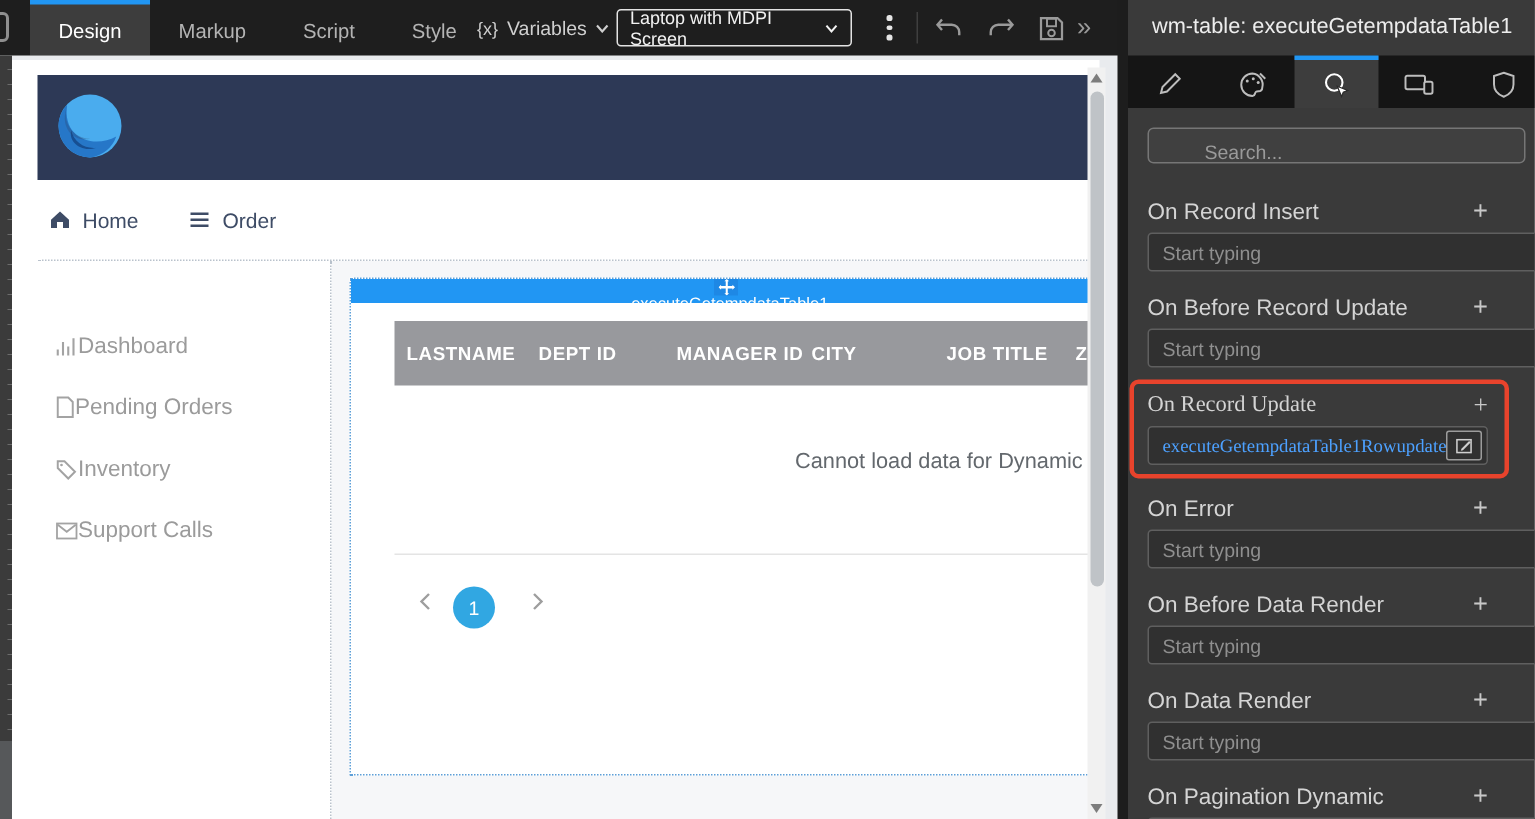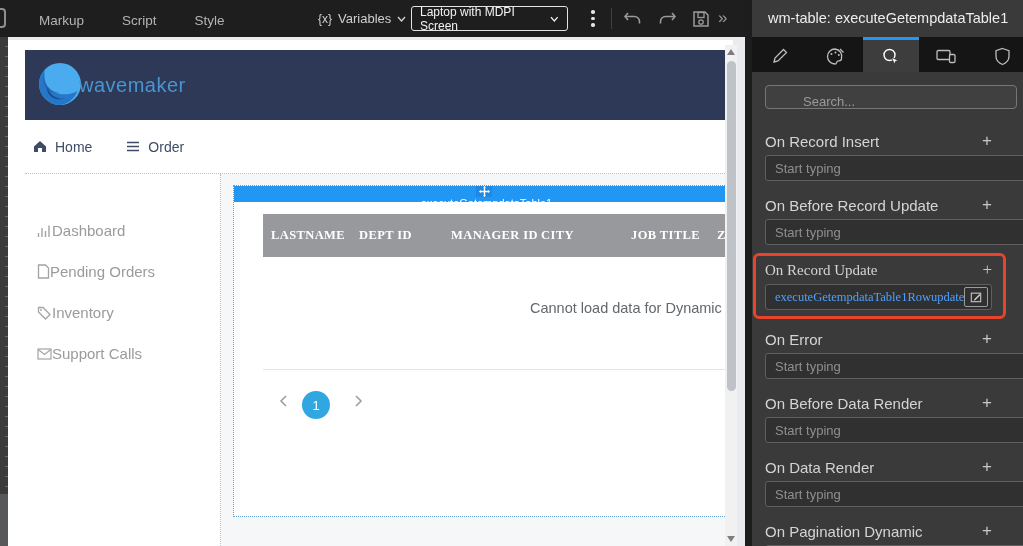--- a/index.html
+++ b/index.html
@@ -46,21 +46,21 @@
   .dotted-v { position:absolute; left:212px; top:134px; height:372px; border-left:1px dotted #b9c2cc; }
   .content-bg { position:absolute; left:213px; top:134px; width:512px; height:372px; background:#f6f7f9; }
 
   .side-item { position:absolute; left:29px; display:flex; align-items:center; color:#9b9b9b; font-size:15px; cursor:pointer; }
 
   .widget { position:absolute; left:225px; top:145px; width:502px; height:332px; background:#fff; border:1px dotted #5d9fd8; }
   .widget-titlebar { position:absolute; left:0; top:0; right:0; height:16px; background:#2196f3; display:flex; align-items:center;flex-direction:column; }
   .widget-titlebar .move { width:16px; height:16px; display:flex; align-items:center; justify-content:center; background:#1e88e5; }
   .widget-title { color:#fff; font-size:11px; margin-left:5px; }
   .thead { position:absolute; left:29px; top:28px; right:-10px; height:43px; background:#98999d; }
-  .thead span { position:absolute; top:0; height:43px; display:flex; align-items:center; color:#fff; font-size:12.5px; font-weight:bold; letter-spacing:0.4px; white-space:nowrap;font-family:Liberation Serif, serif; }
+  .thead span { position:absolute; top:0; height:43px; display:flex; align-items:center; color:#fff; font-size:12.5px; font-weight:bold; letter-spacing:0.4px; white-space:nowrap; }
   .tbl-msg { position:absolute; left:296px; top:114px; color:#63686d; font-size:14.5px; white-space:nowrap; }
   .tbl-divider { position:absolute; left:29px; right:-10px; top:183px; border-top:1px solid #e4e4e4; }
   .pg-chev { position:absolute; top:209px; width:12px; height:12px; }
   .pg-current { position:absolute; left:68px; top:205px; width:28px; height:28px; border-radius:50%; background:#31a7e2; color:#fff; font-size:13px; display:flex; align-items:center; justify-content:center; }
 
   .vscroll { position:absolute; left:725px; top:8px; width:12px; height:501px; background:#f1f1f1; }
   .vs-arrow { position:absolute; left:2px; width:0; height:0; border-left:4px solid transparent; border-right:4px solid transparent; }
   .vs-up { top:4px; border-bottom:6px solid #7d7d7d; }
   .vs-down { bottom:4px; border-top:6px solid #7d7d7d; }
   .vs-thumb { position:absolute; left:1.5px; top:16px; width:9px; height:330px; background:#bfc3c7; border-radius:5px; }
@@ -87,20 +87,23 @@
   .event-filled { width:227px; height:26px; border:1px solid #5f5f5f; border-radius:3px; background:#303030; display:flex; align-items:center; justify-content:space-between; padding:0 4px 0 9px; }
   .event-link { color:#4da1ff; font-size:12.5px; white-space:nowrap; cursor:pointer; }
   .edit-btn { width:24px; height:20px; border:1px solid #9c9c9c; border-radius:2px; display:flex; align-items:center; justify-content:center; cursor:pointer; flex:none; }
 </style>
 </head>
 <body>
 
 <div class="toolbar">
   <div class="edge-frag"></div>
   <div class="tabs">
+    <div class="top-tab active">
+        <span>Design</span>
+      </div>
     <div class="top-tab">
         <span>Markup</span>
       </div>
     <div class="top-tab">
         <span>Script</span>
       </div>
     <div class="top-tab">
         <span>Style</span>
       </div>
   </div>
@@ -153,21 +156,20 @@
 
     <div class="app-header">
       <div class="logo">
         <svg width="52" height="52" viewBox="0 0 52 52">
           <circle cx="25" cy="25" r="21" fill="#4aacee"></circle>
           <path d="M25 46A21 21 0 014 25c0-5.5 2.2-10.5 5.7-14.2C6.5 34 28 40 42.5 32A21 21 0 0125 46z" fill="#2677c8"></path>
           <path d="M12.5 28c1.5 7.5 9 12.5 17 11.5-11 3.5-19-4.5-17-11.5z" fill="#174f92"></path>
           <path d="M10 11C6 22 13 33 25 33.5 14 36 4 26 10 11z" fill="#2d3956" opacity="0.25"></path>
         </svg>
       </div>
-      <span class="brand-text">wavemaker</span>
     </div>
 
     <div class="app-nav">
       <div class="nav-item">
         <svg width="14" height="13" viewBox="0 0 14 13">
             <path d="M1 6.5L7 1l6 5.5V12H9V8H5v4H1z" fill="#3e4c66"></path>
           </svg>
         <span>Home</span>
       </div>
       <div class="nav-item">

